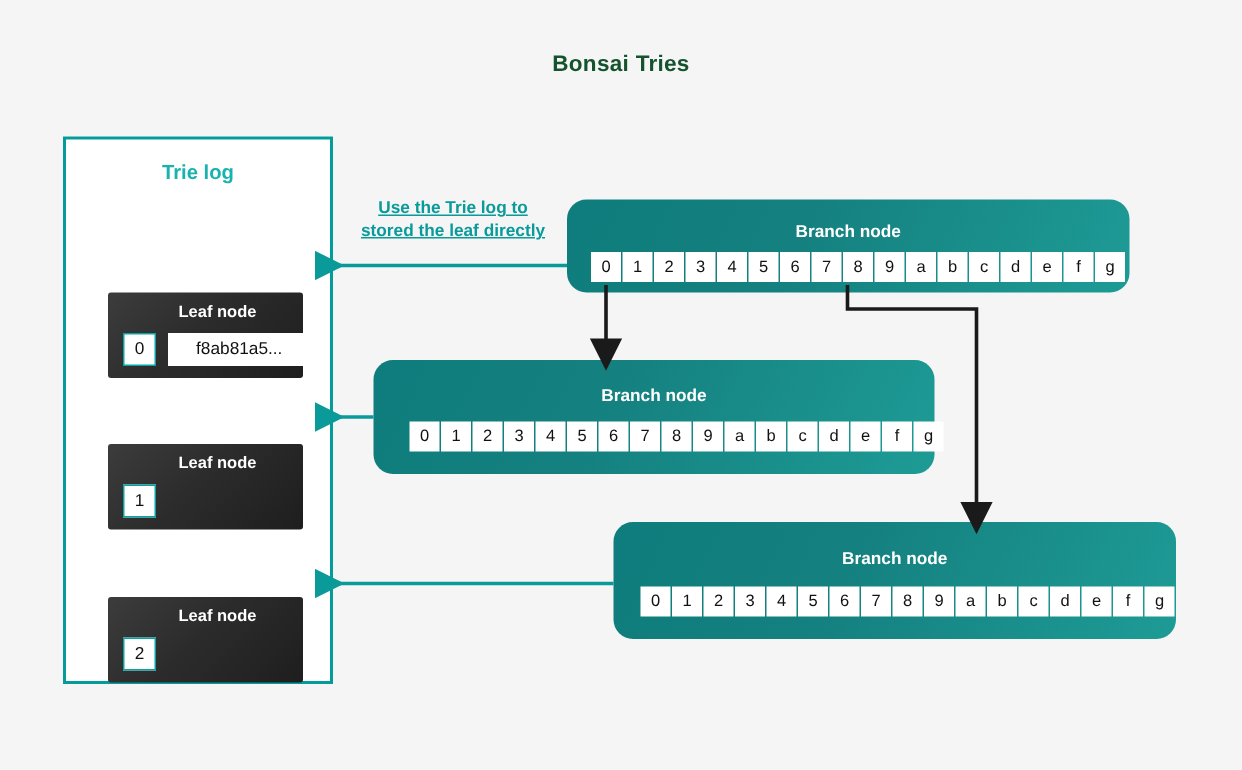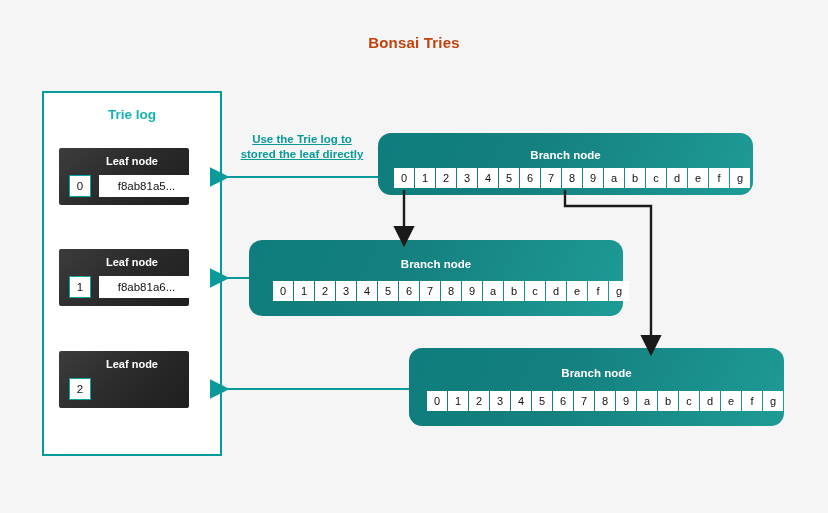--- a/index.html
+++ b/index.html
@@ -8,21 +8,21 @@
     background: #f5f5f5;
     font-family: "Liberation Sans", sans-serif;
     overflow: hidden;
   }
   #stage { position: relative; width: 828px; height: 513px; }
 
   
   .title {
     position: absolute; left: 0; top: 34px; width: 828px;
     text-align: center;
-    font-size: 15px; font-weight: bold; color: #c2410c;
+    font-size: 15px; font-weight: bold; color: #14532d;
     letter-spacing: .2px;
   }
   .subtitle {
     position: absolute; left: 0; top: 54px; width: 828px;
     text-align: center;
     font-size: 13.5px; font-weight: bold; color: #1d1d1d;
   }
 
   
   .trielog-panel {
@@ -31,23 +31,24 @@
     background: #ffffff;
     border: 2px solid #069b9b;
   }
   .trielog-title {
     position: absolute; left: 42px; top: 107px; width: 180px;
     text-align: center; font-size: 13.5px; font-weight: bold; color: #17b3ae;
   }
 
   
   .leaf {
-    position: absolute; left: 59px; width: 130px; height: 57px;
+    position: absolute; left: 72px; width: 130px; height: 57px;
     background: linear-gradient(135deg, #3c3c3c 0%, #2c2c2c 45%, #1e1e1e 100%);
     border-radius: 2px;
+    margin-top: 47px;
   }
   .leaf-title {
     position: absolute; left: 0; top: 7px; width: 146px;
     text-align: center; font-size: 11px; font-weight: bold; color: #ffffff;
   }
   .leaf-row {
     position: absolute; left: 10px; top: 27px;
     display: flex; align-items: center; gap: 8px;
   }
   .leaf-index {
@@ -108,21 +109,20 @@
     <div class="leaf-row">
       <div class="leaf-index">0</div>
       <div class="leaf-hash">f8ab81a5...</div>
     </div>
   </div>
 
   <div class="leaf" style="top:249px">
     <div class="leaf-title">Leaf node</div>
     <div class="leaf-row">
       <div class="leaf-index">1</div>
-      <div class="leaf-hash">f8ab81a6...</div>
     </div>
   </div>
 
   <div class="leaf" style="top:351px">
     <div class="leaf-title">Leaf node</div>
     <div class="leaf-row">
       <div class="leaf-index">2</div>
     </div>
   </div>
 

